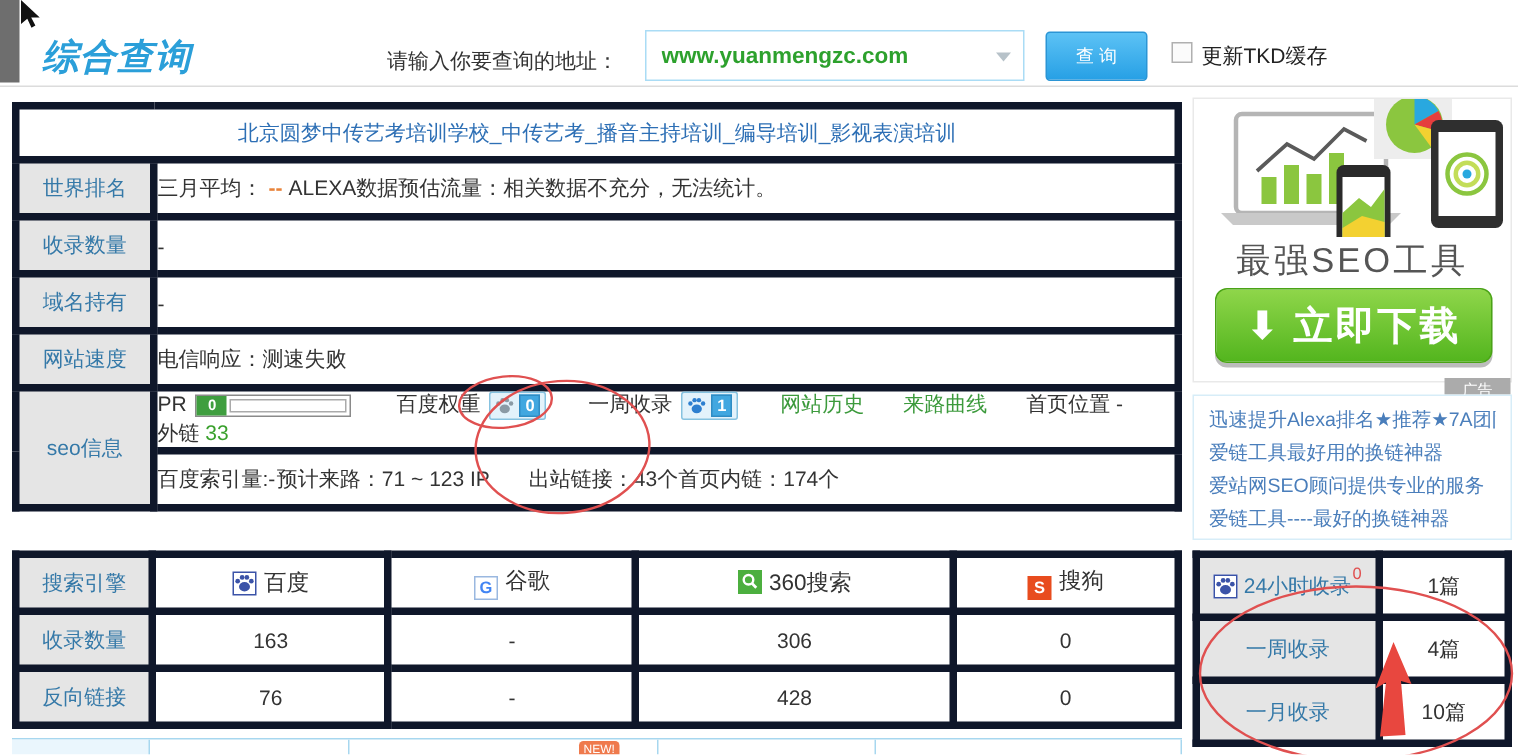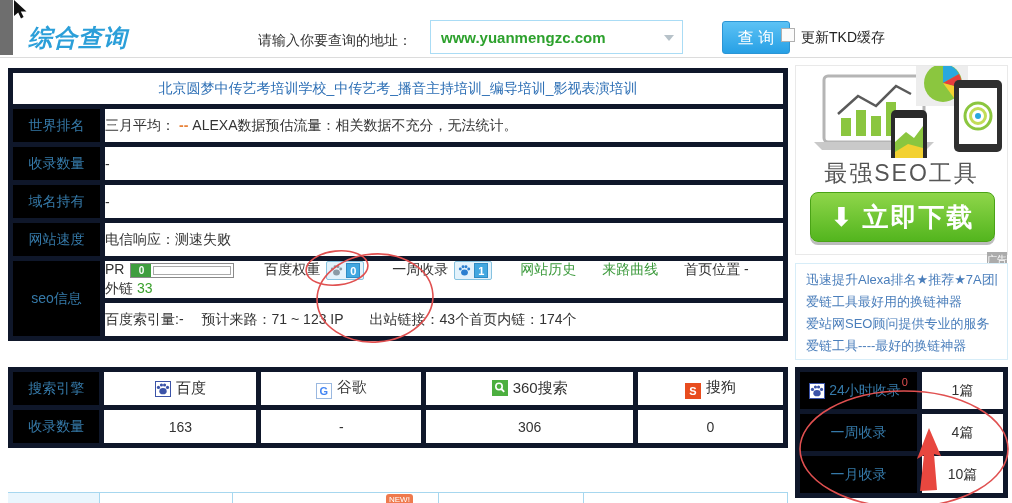--- a/index.html
+++ b/index.html
@@ -11,64 +11,64 @@
   }
   
   .left-bar { position:absolute; left:0; top:2; width:13px; height:55px; background:#6e6e6e; }
   .cursor { position:absolute; left:13px; top:0; width:20px; height:20px; }
   .page-header { position:absolute; left:0; top:0; width:1012px; height:58px; border-bottom:1px solid #dcdcdc; background:#fff; }
   .page-title { position:absolute; left:28px; top:22px; font-size:24px; font-weight:bold; font-style:italic; color:#2b9fd9; letter-spacing:1px; }
   .addr-label { position:absolute; left:258px; top:32px; font-size:14px; color:#333; }
   .addr-input-wrap { position:absolute; left:430px; top:20px; width:253px; height:34px; border:1px solid #aadcf5; background:#fff; }
   .addr-input { width:220px; height:32px; border:none; outline:none; padding-left:10px; font-size:15px; font-weight:bold; color:#2da12d; font-family:"Liberation Sans","DejaVu Sans",sans-serif; background:transparent; }
   .caret-down { position:absolute; right:8px; top:14px; width:0; height:0; border-left:5px solid transparent; border-right:5px solid transparent; border-top:6px solid #b7c2c9; }
-  .query-btn { position:absolute; left:697px; top:21px; width:68px; height:33px; background:linear-gradient(#5cc2f5,#27a0e5); border:1px solid #2b95d5; border-radius:3px; color:#fff; font-size:16px; text-align:center; line-height:31px; cursor:pointer;margin-left:25px; }
+  .query-btn { position:absolute; left:697px; top:21px; width:68px; height:33px; background:linear-gradient(#5cc2f5,#27a0e5); border:1px solid #2b95d5; border-radius:3px; color:#fff; font-size:12px; text-align:center; line-height:31px; cursor:pointer; }
   .tkd-box { position:absolute; left:781px; top:28px; width:14px; height:14px; border:1px solid #b0b0b0; background:#fbfbfb; }
   .tkd-label { position:absolute; left:801px; top:29px; font-size:14px; color:#222; }
 
   
   table { border-collapse:collapse; }
   td { border:5px solid #0f172a; font-size:14px; }
-  .lbl { background:#000000; color:#3579a8; text-align:center;margin-top:32px; }
+  .lbl { background:#e5e5e5; color:#3579a8; text-align:center;margin-top:32px; }
 
   .main-table { position:absolute; left:8px; top:68px; width:780px; }
   .main-table td { height:38px; }
   .main-table td.lbl { padding-left:0; width:92px; }
   .main-table .title-cell { text-align:center; padding-left:0; height:36px; }
   .site-title { color:#2d6fb5; cursor:pointer; }
   .dash-orange { color:#e8833a; font-weight:bold; margin:0 4px; }
   .seo-cell { height:45px; }
 
   .pr-widget { display:inline-flex; align-items:center; margin:0 26px 0 6px; border:1px solid #8a8a8a; height:15px; vertical-align:middle; }
   .pr-zero { width:20px; height:13px; background:#3f9e3f; color:#fff; font-size:10px; font-weight:bold; text-align:center; line-height:13px; margin:0; }
   .pr-bar { width:78px; height:9px; border:1px solid #aaa; margin:0 2px; background:#fff; }
   .w-badge { display:inline-flex; align-items:center; background:#e3f2fb; border:1px solid #86c2e0; border-radius:2px; padding:1px 3px; margin:0 24px 0 6px; vertical-align:middle; cursor:pointer; }
   .paw { width:13px; height:13px; margin-right:3px; }
   .w-num { display:inline-block; min-width:14px; height:15px; background:#41a7e0; border:1px solid #2f8cc4; color:#fff; font-size:11px; font-weight:bold; text-align:center; line-height:14px; }
   .green-link { color:#3c9a3c; margin-right:26px; cursor:pointer; }
   .plain { color:#333; }
   .green-num { color:#39a02c; }
   .gap-r { margin-right:26px; }
-  .gap-s { margin-right:18px; }
+  .gap-s { margin-right:1px; }
 
   .engines-table { position:absolute; left:8px; top:367px; width:780px; }
   .engines-table td { height:38px; text-align:center; }
   .engine-cell { font-size:15px; cursor:pointer; }
   .eng-icon { display:inline-block; width:16px; height:16px; vertical-align:-3px; margin-right:5px; text-align:center; }
   .icon-frame { border:1px solid #3b53a8; background:#fff; }
   .icon-g { border:1px solid #9ab8e0; background:#fff; color:#4285f4; font-weight:bold; font-size:11px; line-height:14px; }
   .icon-360 { background:#4caf3f; }
   .icon-sogou { background:#e84c1e; color:#fff; font-weight:bold; font-size:11px; line-height:16px; }
 
   
   .ad-box { position:absolute; left:795px; top:65px; width:213px; height:190px; border:1px solid #e9e9e9; background:#fff; cursor:pointer; }
   .ad-title { position:absolute; left:0; top:92px; width:100%; text-align:center; font-size:23px; color:#555; letter-spacing:2px; }
   .dl-btn { position:absolute; left:14px; top:126px; width:185px; height:50px; background:linear-gradient(#8fd64a,#53b51e); border:1px solid #4aa316; border-radius:8px; box-shadow:0 3px 0 #bcbcbc; color:#fff; font-size:26px; font-weight:bold; text-align:center; line-height:48px; letter-spacing:2px; cursor:pointer; }
   .dl-arrow { display:inline-block; margin-right:8px; }
-  .ad-tag { position:absolute; right:0; bottom:-14px; background:#ababab; color:#fff; font-size:10px; padding:1px 0; }
+  .ad-tag { position:absolute; right:0; bottom:-14px; background:#ababab; color:#fff; font-size:10px; padding:1px 12px; }
   .links-box { position:absolute; left:795px; top:263px; width:213px; height:97px; border:1px solid #d7edf8; background:#fff; padding:5px 10px; }
   .side-link { font-size:13px; color:#4a7ebb; line-height:22px; white-space:nowrap; overflow:hidden; cursor:pointer; }
   .collect-table { position:absolute; left:795px; top:367px; width:213px; }
   .collect-table td { height:42px; }
   .collect-table td.lbl { width:125px; cursor:pointer; }
   .collect-val { text-align:center; color:#333; }
   .sup-red { color:#e05050; font-size:11px; position:relative; top:-9px; margin-left:1px; }
   .collect-paw { display:inline-block; width:16px; height:16px; border:1px solid #3b53a8; background:#fff; vertical-align:-3px; margin-right:4px; }
 
   
@@ -186,20 +186,27 @@
               <circle cx="7" cy="6.5" r="3.2" fill="none" stroke="#fff" stroke-width="1.6"></circle>
               <line x1="9.4" y1="9" x2="12.2" y2="11.8" stroke="#fff" stroke-width="1.8"></line>
             </svg></span><span>360搜索</span></td>
     <td class="engine-cell"><span class="eng-icon icon-sogou">S</span><span>搜狗</span></td>
   </tr>
   <tr>
     <td class="lbl">收录数量</td>
     <td>163</td>
     <td>-</td>
     <td>306</td>
+    <td>0</td>
+  </tr>
+  <tr>
+    <td class="lbl">反向链接</td>
+    <td>76</td>
+    <td>-</td>
+    <td>428</td>
     <td>0</td>
   </tr>
 </tbody>
   </table>
 
 <div class="ad-box">
   <svg width="211" height="92" viewBox="0 0 211 92">
     <rect x="28" y="10" width="100" height="66" rx="4" fill="#fff" stroke="#b5b5b5" stroke-width="3"></rect>
     <rect x="45" y="52" width="10" height="18" fill="#8bc63f"></rect>
     <rect x="60" y="44" width="10" height="26" fill="#8bc63f"></rect>

